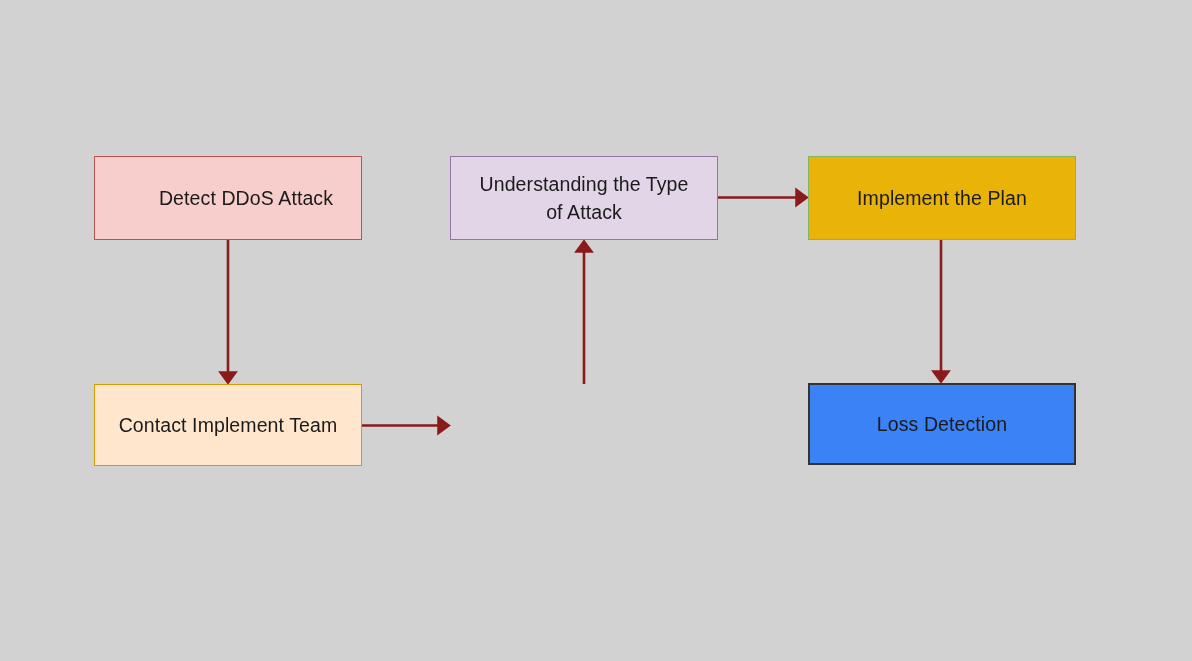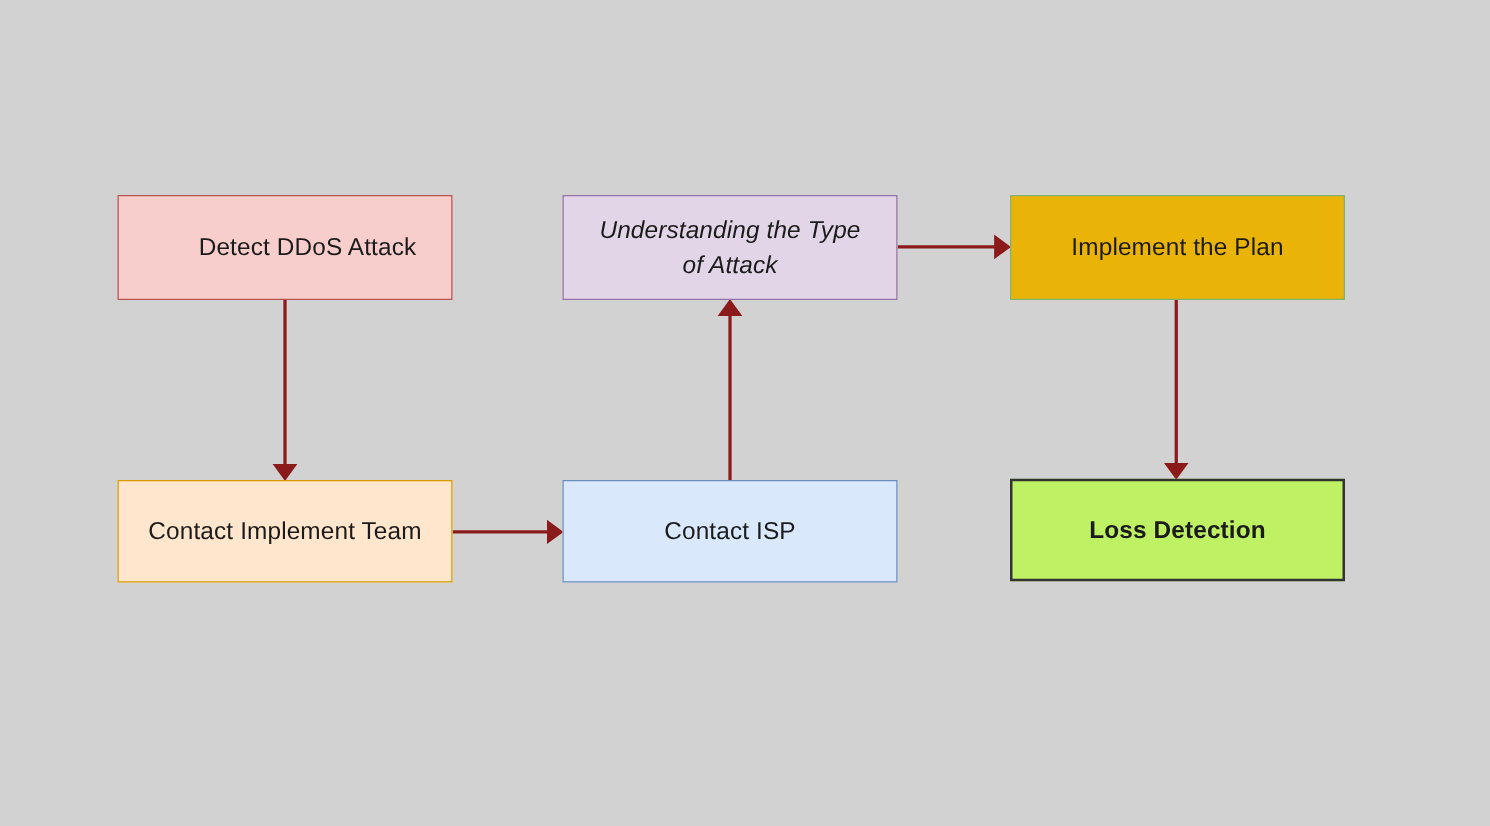--- a/index.html
+++ b/index.html
@@ -39,21 +39,21 @@
     border-style: solid;
     border-width: 1px;
     letter-spacing: 0.1px;
   }
   .node-label {
     display: block;
     white-space: pre-line;
     padding: 0 6px;
   }
   .n-detect      { left: 94px;  top: 156px; width: 268px; height: 84px; }
-  .n-understand  { left: 450px; top: 156px; width: 268px; height: 84px; font-style: italic; }
+  .n-understand  { left: 450px; top: 156px; width: 268px; height: 84px; }
   .n-implement   { left: 808px; top: 156px; width: 268px; height: 84px; }
   .n-technical   { left: 94px;  top: 384px; width: 268px; height: 82px; }
   .n-isp         { left: 450px; top: 384px; width: 268px; height: 82px; }
   .n-loss        { left: 808px; top: 383px; width: 268px; height: 82px; }
   .n-loss        { border-width: 2px; }
 </style>
 </head>
 <body>
 
 <div id="canvas">
@@ -92,21 +92,18 @@
   </div>
 
   <div class="node n-implement" style="background:#eab308; border-color:#82b366;">
     <span class="node-label">Implement the Plan</span>
   </div>
 
   <div class="node n-technical" style="background:#ffe6cc; border-color:#d79b00;">
     <span class="node-label">Contact Implement Team</span>
   </div>
 
-  <div class="node n-isp" style="background:#dae8fc; border-color:#6c8ebf;">
-    <span class="node-label">Contact ISP</span>
-  </div>
 
-  <div class="node n-loss" style="background:#bef264; border-color:#333333;font-weight:bold;">
+  <div class="node n-loss" style="background:#3b82f6; border-color:#333333;">
     <span class="node-label">Loss Detection</span>
   </div>
 
 </div>
 
 </body></html>

